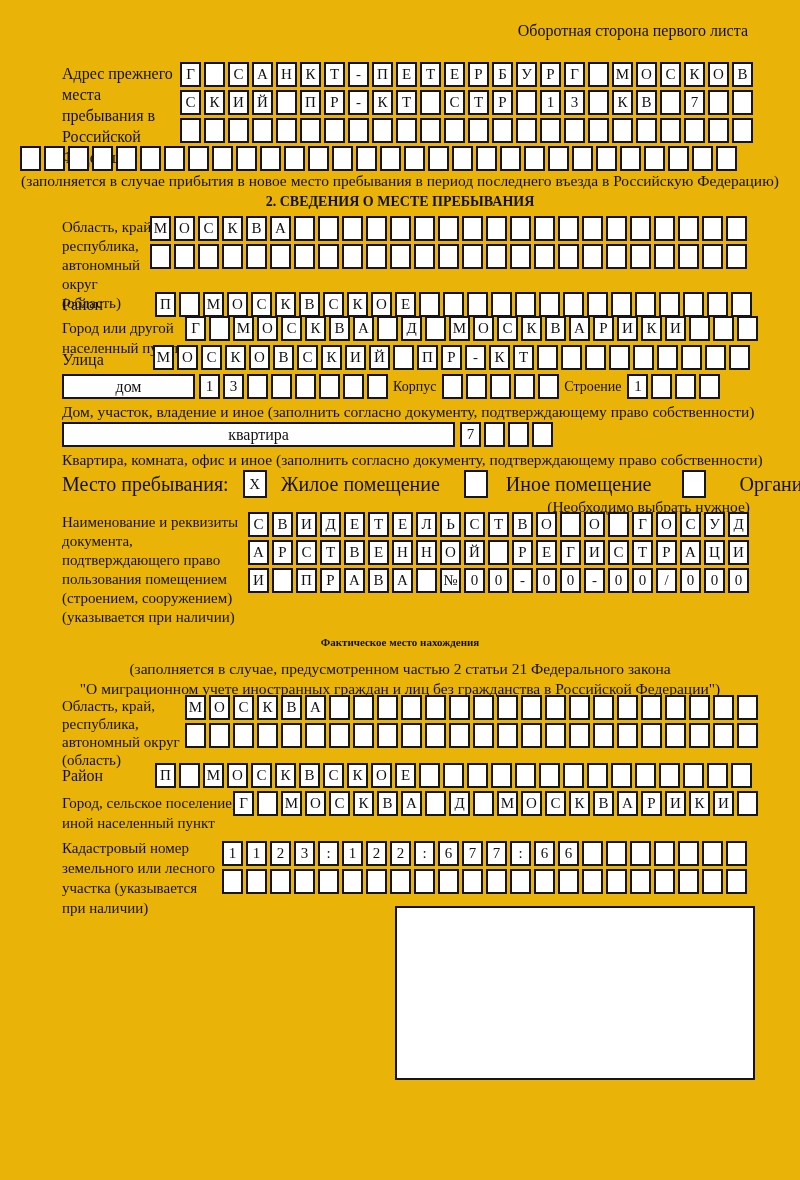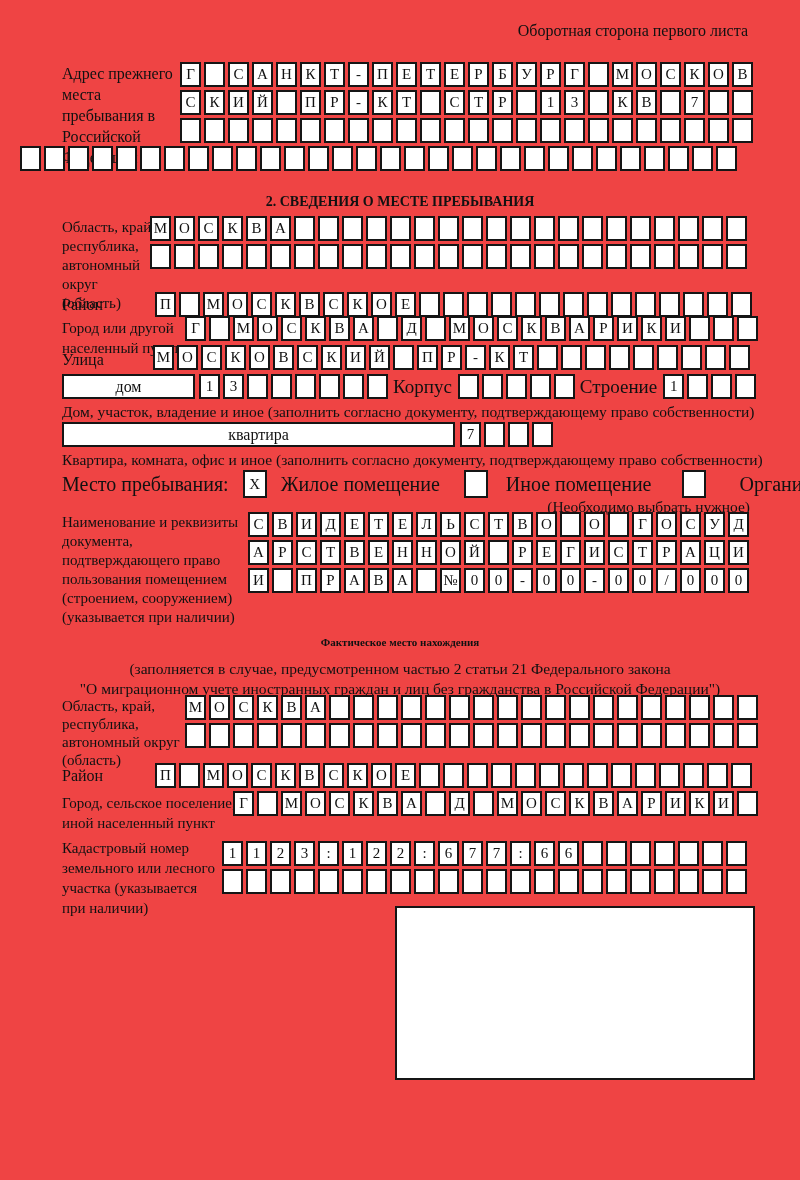--- a/index.html
+++ b/index.html
@@ -1,17 +1,17 @@
 <!DOCTYPE html>
 <html><head>
 <meta charset="utf-8">
 <style>
   html,body{margin:0;padding:0;background:#fff;}
   .page{
-    position:relative;width:800px;height:1180px;background:#ef4444;
+    position:relative;width:800px;height:1180px;background:#eab308;
     font-family:"Liberation Serif","DejaVu Serif",serif;color:#111;
     overflow:hidden;
   }
   .abs{position:absolute;}
   .lbl{font-size:15px;line-height:19px;color:#111;}
   .caption{font-size:15.5px;color:#111;}
   .center{text-align:center;width:100%;left:0;}
   .title{font-weight:bold;font-size:14px;}
   
   .cellrow{display:flex;margin-bottom:3px;height:25px;}
@@ -19,21 +19,21 @@
     width:17px;height:21px;border:2px solid #151515;margin-right:3px;
     font-size:15px;line-height:21px;text-align:center;background:#fff;
     flex:none;
   }
   .rowstack .cellrow{margin-bottom:3px;}
   
   .widebox{
     height:21px;border:2px solid #151515;line-height:21px;text-align:center;
     font-size:16px;flex:none;background:#fff;
   }
-  .inlinelabel{font-size:19px;line-height:25px;flex:none;}
+  .inlinelabel{font-size:14px;line-height:25px;flex:none;}
   .hrow{display:flex;align-items:flex-start;font-family:Liberation Serif, serif;}
   
   .chk{
     width:20px;height:24px;border:2px solid #151515;line-height:24px;
     text-align:center;font-size:15px;flex:none;background:#fff;
   }
   .stayrow{display:flex;align-items:center;}
   .stayrow .optlbl{font-size:20px;flex:none;}
   .stampbox{border:2px solid #151515;background:#fff;}
 </style>
@@ -150,20 +150,21 @@
       <div class="cell"></div>
       <div class="cell"></div>
       <div class="cell"></div>
       <div class="cell"></div>
       <div class="cell"></div>
       <div class="cell"></div>
       <div class="cell"></div>
       <div class="cell"></div>
       <div class="cell"></div>
     </div>
+  <div class="abs caption center" style="top:172px;">(заполняется в случае прибытия в новое место пребывания в период последнего въезда в Российскую Федерацию)</div>
 
   <div class="abs title center" style="top:194px;">2. СВЕДЕНИЯ О МЕСТЕ ПРЕБЫВАНИЯ</div>
 
   <div class="abs lbl" style="top:218px;left:62px;width:96px;">Область, край, республика, автономный округ (область)</div>
   <div class="abs rowstack" style="top:216px;left:150px;">
     <div class="cellrow">
         <div class="cell">М</div>
         <div class="cell">О</div>
         <div class="cell">С</div>
         <div class="cell">К</div>

